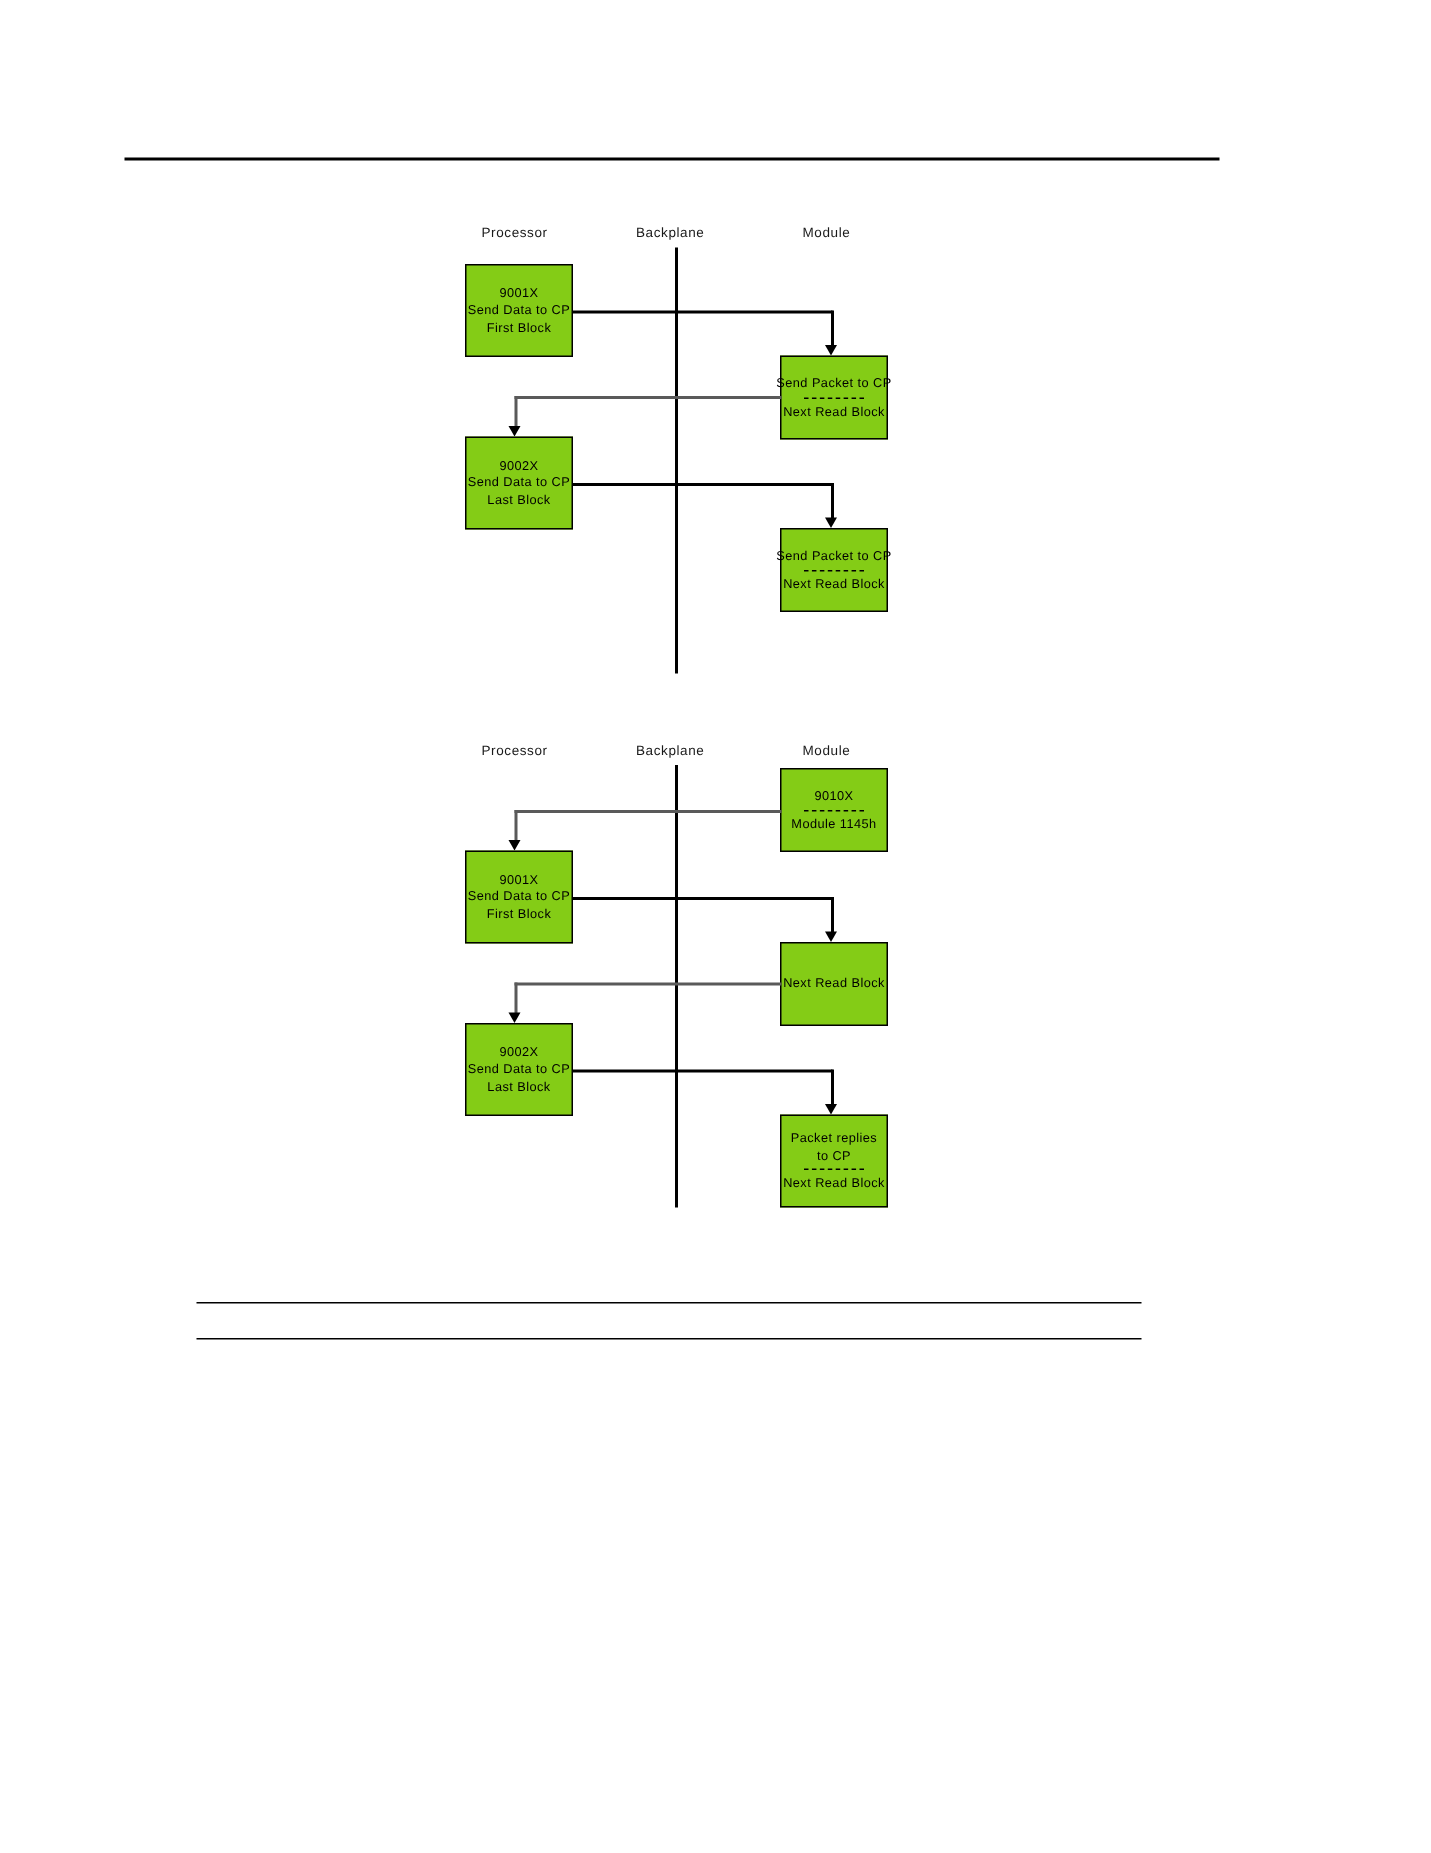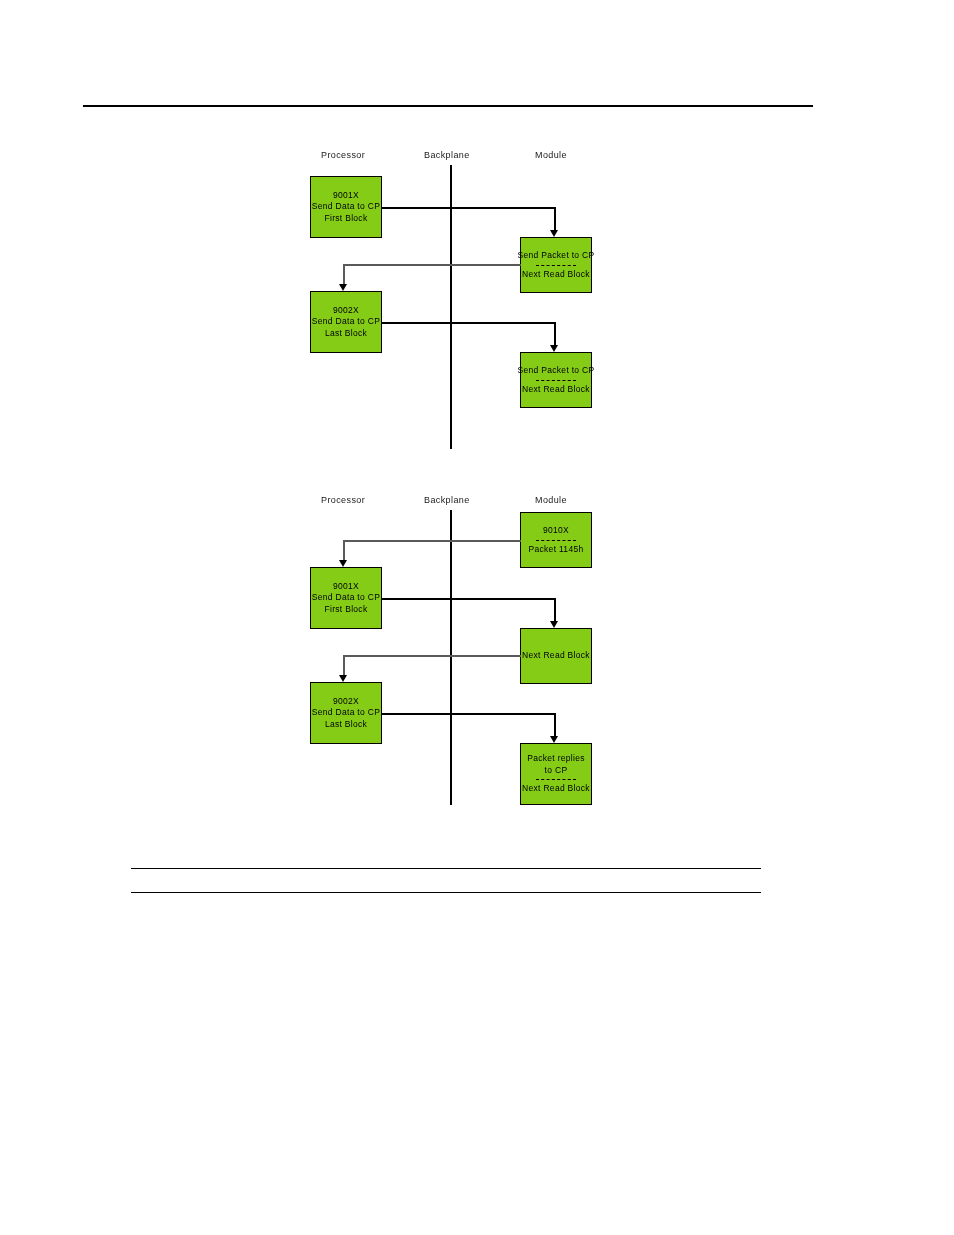--- a/index.html
+++ b/index.html
@@ -181,21 +181,21 @@
 
     <div class="col-label col-processor">Processor</div>
     <div class="col-label col-backplane">Backplane</div>
     <div class="col-label col-module">Module</div>
 
     <div class="backplane-line" style="left:145px; top:20px; height:295px;"></div>
 
     <div class="node" style="left:215px; top:22px; width:72px; height:56px;">
       <div class="line">9010X</div>
       <div class="dash-sep"></div>
-      <div class="line">Packet 1145h</div>
+      <div class="line">Module 1145h</div>
     </div>
 
     <div class="conn h gray" style="left:38px; top:50px; width:178px;"></div>
     <div class="conn v gray" style="left:38px; top:50px; height:23px;"></div>
     <div class="arrow-down" style="left:34px; top:70px;"></div>
 
     <div class="node" style="left:5px; top:77px; width:72px; height:62px;">
       <div class="line">9001X</div>
       <div class="line">Send Data to CP</div>
       <div class="line">First Block</div>

